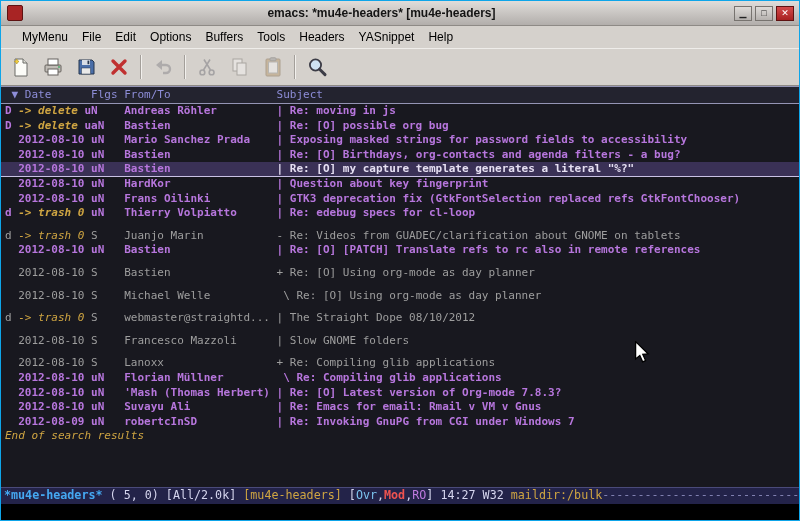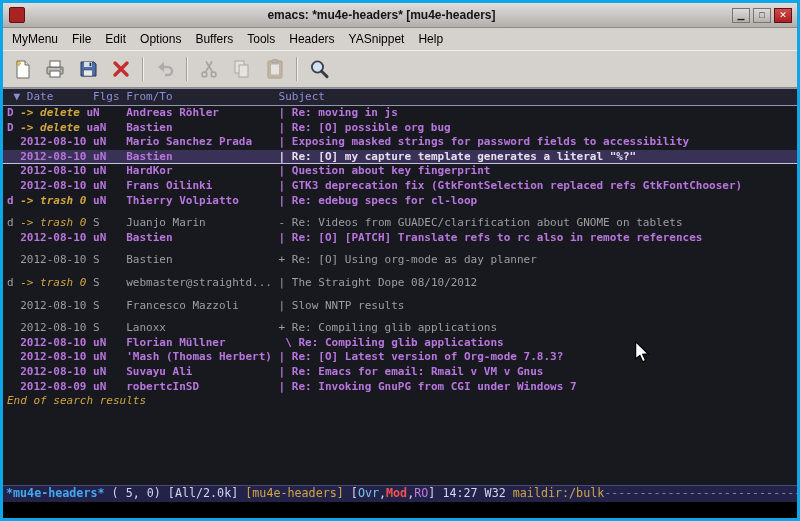--- a/index.html
+++ b/index.html
@@ -1,28 +1,28 @@
 <!DOCTYPE html>
 <html style="--bg: #18181f; --unread: #b776dd; --read: #9e9e9e; --mark: #cfa542; --header_fg: #8d8dd8; --header_bg: #23232f; --header_border: #9494b4; --current_bg: #3a3156; --current_fg: #e5dff2; --current_underline: #c9c1e4; --modeline_bg: #232349; --modeline_fg: #d5d5ee; --modeline_buffer: #45a8f2; --modeline_mod: #ef5350; --modeline_ro: #c07ae0; --modeline_ovr: #7cc4f0; --chrome_bg: #d5d1cc; --close_btn: #c03030;"><head>
 <meta charset="utf-8">
 <style>
   html,body{margin:0;padding:0;background:#000;}
   body{width:800px;height:521px;position:relative;overflow:hidden;font-family:"Liberation Sans",sans-serif;}
-  .window{width:800px;height:521px;box-sizing:border-box;border:3px solid #0ea5e9;display:flex;flex-direction:column;background:var(--chrome_bg,#d5d1cc);}
+  .window{width:800px;height:521px;box-sizing:border-box;border:1px solid #0ea5e9;display:flex;flex-direction:column;background:var(--chrome_bg,#d5d1cc);}
 
   
   .titlebar{height:24px;flex:0 0 24px;background:linear-gradient(#e0ddda,#b2aeab);border-bottom:1px solid #8e8a86;display:flex;align-items:center;}
   .win-icon{width:14px;height:14px;margin:0 6px;background:#a82424;border:1px solid #5e1212;border-radius:2px;flex:0 0 auto;}
   .title-text{flex:1;text-align:center;font-size:12px;font-weight:bold;color:#141414;white-space:nowrap;overflow:hidden;}
   .win-btns{display:flex;gap:3px;margin-right:5px;}
   .wbtn{width:18px;height:15px;box-sizing:border-box;border:1px solid #77736f;background:linear-gradient(#dedbd8,#b5b1ae);font-size:9px;line-height:13px;text-align:center;color:#222;}
   .wbtn.close{background:linear-gradient(#d24a4a,#a82020);color:#fff;border-color:#5e1212;}
 
   
-  .menubar{height:22px;flex:0 0 22px;display:flex;align-items:center;font-size:12px;color:#000;padding-left:2px;}
+  .menubar{height:22px;flex:0 0 22px;display:flex;align-items:center;font-size:12px;color:#000;padding-left:14px;}
   .menu-item{padding:3px 7px;cursor:default;}
 
   
   .toolbar{height:36px;flex:0 0 36px;display:flex;align-items:center;padding:0 4px;border-top:1px solid #efedea;border-bottom:1px solid #8e8a86;gap:3px;}
   .tool{width:28px;height:28px;display:flex;align-items:center;justify-content:center;border:1px solid transparent;}
   .tool.disabled{opacity:.38;}
   .tool-sep{width:0;height:24px;border-left:1px solid #a39f9a;border-right:1px solid #f2f0ed;margin:0 3px;}
 
   
   .buffer{flex:1 1 auto;background:var(--bg,#18181f);overflow:hidden;font-family:"DejaVu Sans Mono",monospace;font-size:11px;line-height:14.6px;position:relative;}
@@ -142,29 +142,31 @@
         </svg>
       </div>
     </div>
 
   <div class="buffer">
     <div class="header-line"><span> ▼ Date      </span><span>Flgs </span><span>From/To                </span><span>Subject</span></div>
     <div>
         <div class="row unread"><span>D </span><span class="mark-target">-&gt; delete</span><span> uN    </span><span>Andreas Röhler         </span><span class="subj">| Re: moving in js</span></div>
         <div class="row unread"><span>D </span><span class="mark-target">-&gt; delete</span><span> uaN   </span><span>Bastien                </span><span class="subj">| Re: [O] possible org bug</span></div>
         <div class="row unread"><span>  </span><span>2012-08-10</span><span> uN   </span><span>Mario Sanchez Prada    </span><span class="subj">| Exposing masked strings for password fields to accessibility</span></div>
+        <div class="row unread"><span>  </span><span>2012-08-10</span><span> uN   </span><span>Bastien                </span><span class="subj">| Re: [O] Birthdays, org-contacts and agenda filters - a bug?</span></div>
         <div class="row unread current"><span>  </span><span>2012-08-10</span><span> uN   </span><span>Bastien                </span><span class="subj">| Re: [O] my capture template generates a literal "%?"</span></div>
         <div class="row unread"><span>  </span><span>2012-08-10</span><span> uN   </span><span>HardKor                </span><span class="subj">| Question about key fingerprint</span></div>
         <div class="row unread"><span>  </span><span>2012-08-10</span><span> uN   </span><span>Frans Oilinki          </span><span class="subj">| GTK3 deprecation fix (GtkFontSelection replaced refs GtkFontChooser)</span></div>
         <div class="row unread"><span>d </span><span class="mark-target">-&gt; trash 0</span><span> uN   </span><span>Thierry Volpiatto      </span><span class="subj">| Re: edebug specs for cl-loop</span></div>
         <div class="row read"><span>d </span><span class="mark-target">-&gt; trash 0</span><span> S    </span><span>Juanjo Marin           </span><span class="subj">- Re: Videos from GUADEC/clarification about GNOME on tablets</span></div>
         <div class="row unread"><span>  </span><span>2012-08-10</span><span> uN   </span><span>Bastien                </span><span class="subj">| Re: [O] [PATCH] Translate refs to rc also in remote references</span></div>
         <div class="row read"><span>  </span><span>2012-08-10</span><span> S    </span><span>Bastien                </span><span class="subj">+ Re: [O] Using org-mode as day planner</span></div>
+        <div class="row read"><span>  </span><span>2012-08-10</span><span> S    </span><span>Michael Welle          </span><span class="subj"> \ Re: [O] Using org-mode as day planner</span></div>
         <div class="row read"><span>d </span><span class="mark-target">-&gt; trash 0</span><span> S    </span><span>webmaster@straightd... </span><span class="subj">| The Straight Dope 08/10/2012</span></div>
-        <div class="row read"><span>  </span><span>2012-08-10</span><span> S    </span><span>Francesco Mazzoli      </span><span class="subj">| Slow NNTP results</span></div>
+        <div class="row read"><span>  </span><span>2012-08-10</span><span> S    </span><span>Francesco Mazzoli      </span><span class="subj">| Slow GNOME folders</span></div>
         <div class="row read"><span>  </span><span>2012-08-10</span><span> S    </span><span>Lanoxx                 </span><span class="subj">+ Re: Compiling glib applications</span></div>
         <div class="row unread"><span>  </span><span>2012-08-10</span><span> uN   </span><span>Florian Müllner        </span><span class="subj"> \ Re: Compiling glib applications</span></div>
         <div class="row unread"><span>  </span><span>2012-08-10</span><span> uN   </span><span>'Mash (Thomas Herbert) </span><span class="subj">| Re: [O] Latest version of Org-mode 7.8.3?</span></div>
         <div class="row unread"><span>  </span><span>2012-08-10</span><span> uN   </span><span>Suvayu Ali             </span><span class="subj">| Re: Emacs for email: Rmail v VM v Gnus</span></div>
         <div class="row unread"><span>  </span><span>2012-08-09</span><span> uN   </span><span>robertcInSD            </span><span class="subj">| Re: Invoking GnuPG from CGI under Windows 7</span></div>
       </div>
     <div class="eob">End of search results</div>
   </div>
 
   <div class="modeline"><span class="ml-buf">*mu4e-headers*</span><span> ( 5, 0) </span><span>[All/2.0k] </span><span class="ml-mode">[mu4e-headers] </span><span>[</span><span class="ml-ovr">Ovr</span><span>,</span><span class="ml-mod">Mod</span><span>,</span><span class="ml-ro">RO</span><span>]</span><span> 14:27 </span><span>W32 </span><span class="ml-mode">maildir:/bulk</span><span class="ml-dash">------------------------------------------------------------</span></div>

